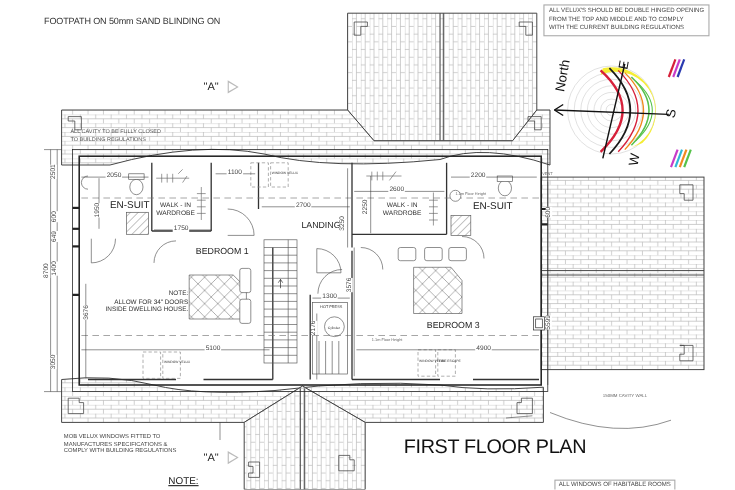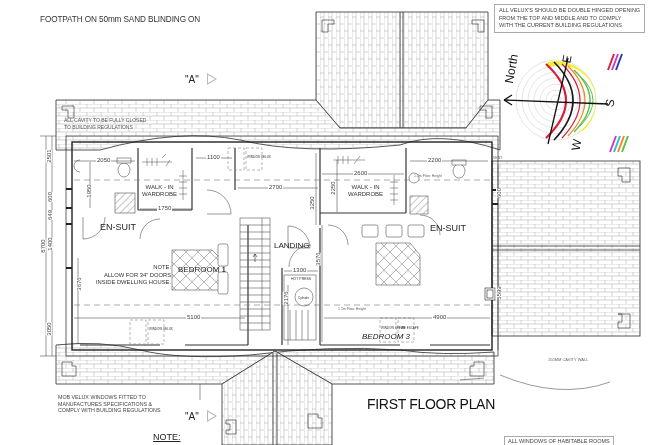--- a/index.html
+++ b/index.html
@@ -1,24 +1,24 @@
 <!DOCTYPE html>
 <html><head>
 <meta charset="utf-8">
 <style>
   html, body { margin:0; padding:0; background:#ffffff; }
   body { width:668px; height:445px; position:relative; overflow:hidden; font-family:"Liberation Sans", sans-serif; color:#222; }
   .abs { position:absolute; }
   .note-top { left:40px; top:14px; font-size:8.2px; line-height:12px; color:#333; letter-spacing:-0.1px; }
   .boxnote { border:1px solid #aaa; font-size:5.5px; line-height:7.5px; color:#444; padding:2px 4px; background:#fff; }
-  .room { font-size:9px; color:#222; white-space:nowrap;margin-top:41px; }
+  .room { font-size:9px; color:#222; white-space:nowrap; }
   .small { font-size:5.5px; color:#333; white-space:nowrap; line-height:7px; }
   .dim { font-size:6px; color:#444; white-space:nowrap; background:#fff; padding:0 1px; }
   .vdim { font-size:6px; color:#444; white-space:nowrap; transform:rotate(-90deg); transform-origin:center; background:#fff; }
-  .title { font-size:14px; color:#111; left:367px; top:396px; letter-spacing:-0.3px; }
+  .title { font-size:18px; color:#111; left:367px; top:396px; letter-spacing:-0.3px; }
   .secmark { font-size:10px; color:#222; }
   .tri { width:0; height:0; border-top:6px solid transparent; border-bottom:6px solid transparent; border-left:10px solid #bbb; }
   .tri::after { content:""; position:absolute; left:-9px; top:-4px; border-top:4px solid transparent; border-bottom:4px solid transparent; border-left:7px solid #fff; }
   svg { position:absolute; left:0; top:0; }
 </style>
 </head>
 <body>
 
 <svg width="668" height="445" viewBox="0 0 668 445">
   <defs>
@@ -279,21 +279,21 @@
   <div>WALK - IN</div>
   <div>WARDROBE</div>
 </div>
 <div class="abs room" style="left:262px; top:200px; font-size:8px;padding-left:12px;">LANDING</div>
 <div class="abs small" style="left:348px; top:184px; text-align:center; font-size:6px;">
   <div>WALK - IN</div>
   <div>WARDROBE</div>
 </div>
 <div class="abs room" style="left:430px; top:182px;">EN-SUIT</div>
 <div class="abs room" style="left:178px; top:224px; font-size:8px;">BEDROOM 1</div>
-<div class="abs room" style="left:362px; top:291px; font-size:8px;font-style:italic;">BEDROOM 3</div>
+<div class="abs room" style="left:388px; top:291px; font-size:8px;">BEDROOM 3</div>
 
 <div class="abs small" style="left:96px; top:264px; text-align:right; font-size:5.8px; line-height:7.5px;">
   <div>NOTE:</div>
   <div>ALLOW FOR 34" DOORS</div>
   <div>INSIDE DWELLING HOUSE.</div>
 </div>
 
 <div class="abs small" style="left:291px; top:276px; font-size:3.5px;">HOT PRESS</div>
 <div class="abs small" style="left:298px; top:295px; font-size:3px;">Cylinder</div>
 <div class="abs small" style="left:338px; top:306px; font-size:3.5px; color:#666;">1.1m Floor Height</div>

